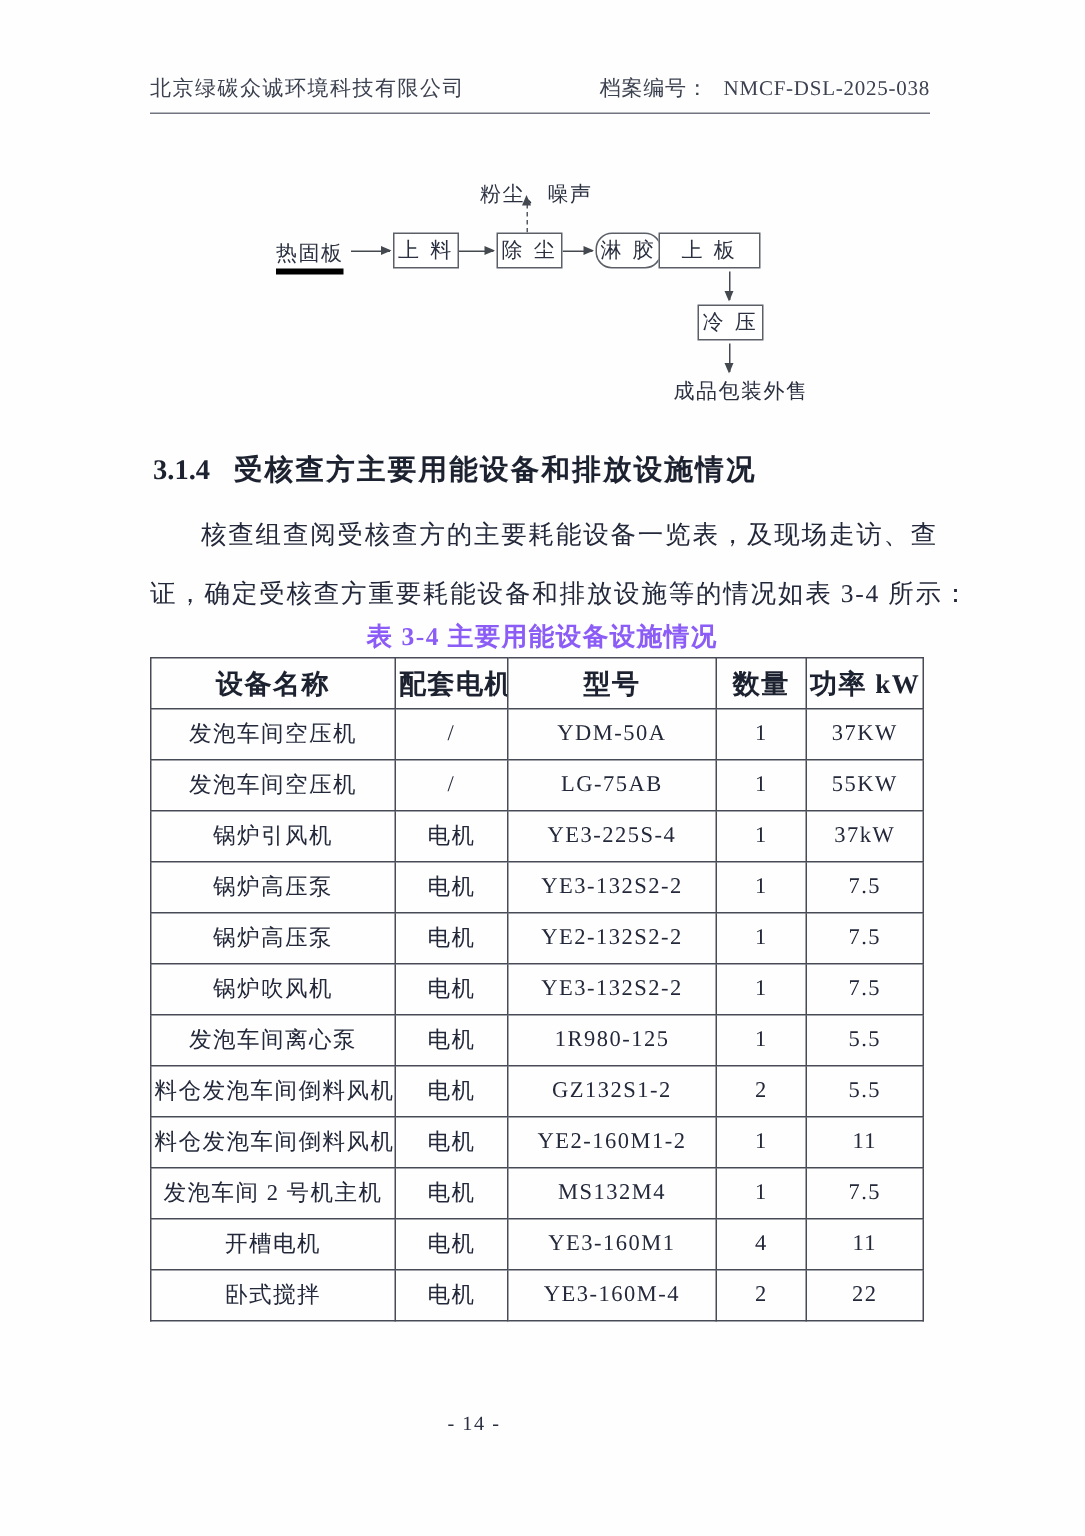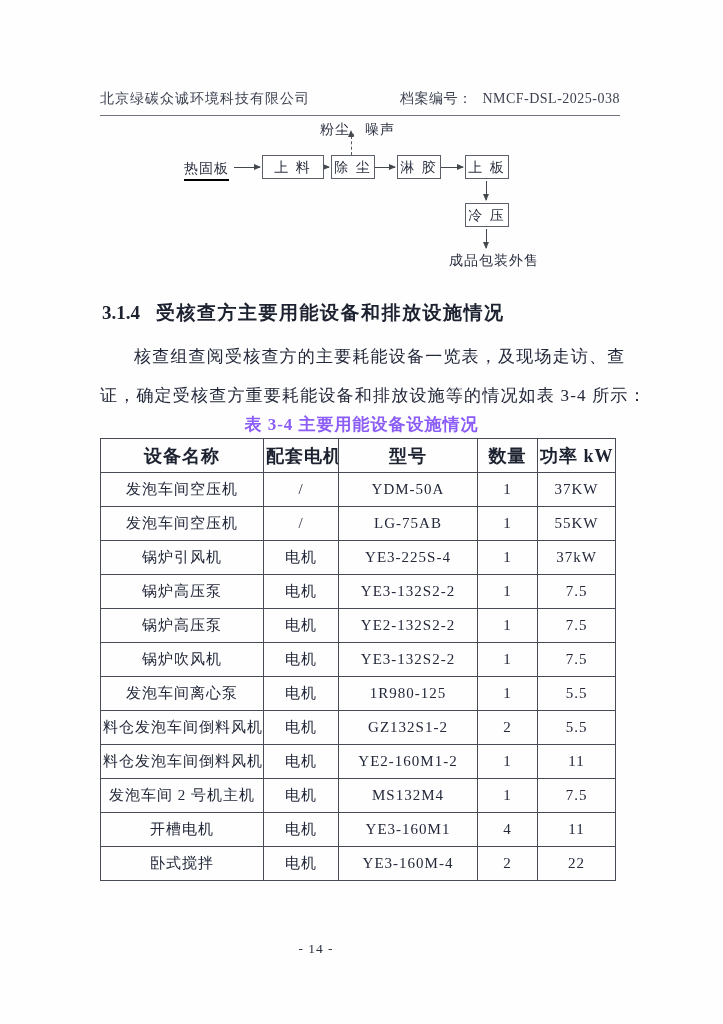--- a/index.html
+++ b/index.html
@@ -7,42 +7,42 @@
     position:relative; width:723px; height:1024px; background:#fefefe;
     font-family:"Liberation Serif","DejaVu Serif",serif;
     color:#252a38; overflow:hidden;
   }
 
   
   .header {
     position:absolute; top:50px; left:100px; width:520px;
     display:flex; justify-content:space-between; align-items:flex-end;
     font-size:14px; color:#3c4150; letter-spacing:1px;
-    padding-bottom:7px; border-bottom:1.5px solid #70757f;margin-top:40px;
+    padding-bottom:7px; border-bottom:1.5px solid #70757f;
   }
   .header .file-no { letter-spacing:0.5px; }
   .header .file-no .num { margin-left:10px; letter-spacing:0.5px; }
 
   
   .flowchart { position:absolute; top:95px; left:0; width:723px; height:158px; font-size:14px;margin-top:24px; }
   .flow-abs { position:absolute; }
   .flow-box {
     position:absolute; top:36px; height:24px; line-height:24px; box-sizing:border-box;
     border:1px solid #5a5f68; background:#fff; text-align:center;
     color:#2b3040; letter-spacing:2px;
   }
   .flow-steps { position:absolute; inset:0; }
-  .flow-steps .flow-box:nth-child(1){ left:262px; width:62px; }
+  .flow-steps .flow-box:nth-child(1){ left:262px; width:44px; }
   .flow-steps .flow-box:nth-child(2){ left:331px; width:44px; }
-  .flow-steps .flow-box:nth-child(3){ left:397px; width:44px; }
-  .flow-steps .flow-box:nth-child(4){ left:465px; width:44px; }
+  .flow-steps .flow-box:nth-child(3){ left:397px; width:44px;border-radius:11px; }
+  .flow-steps .flow-box:nth-child(4){ left:439px; width:68px; }
   .cold-press-box { left:465px; top:84px; width:44px; }
 
   .flow-input { left:184px; top:41px; color:#2b3040; letter-spacing:1px;
-    border-bottom:2px solid #000000; padding-bottom:1px; }
+    border-bottom:4px solid #000000; padding-bottom:1px; }
   .flow-emission { left:320px; top:2px; color:#2b3040; letter-spacing:1px; }
   .flow-output { left:449px; top:133px; color:#2b3040; letter-spacing:1px; }
 
   .h-arrow { position:absolute; top:48px; height:0; border-top:1.3px solid #44494f; }
   .h-arrow::after {
     content:""; position:absolute; right:-1px; top:-4.3px;
     border-left:7px solid #44494f; border-top:3.6px solid transparent; border-bottom:3.6px solid transparent;
   }
   .ha1 { left:234px; width:26px; }
   .ha2 { left:306px; width:23px; }

